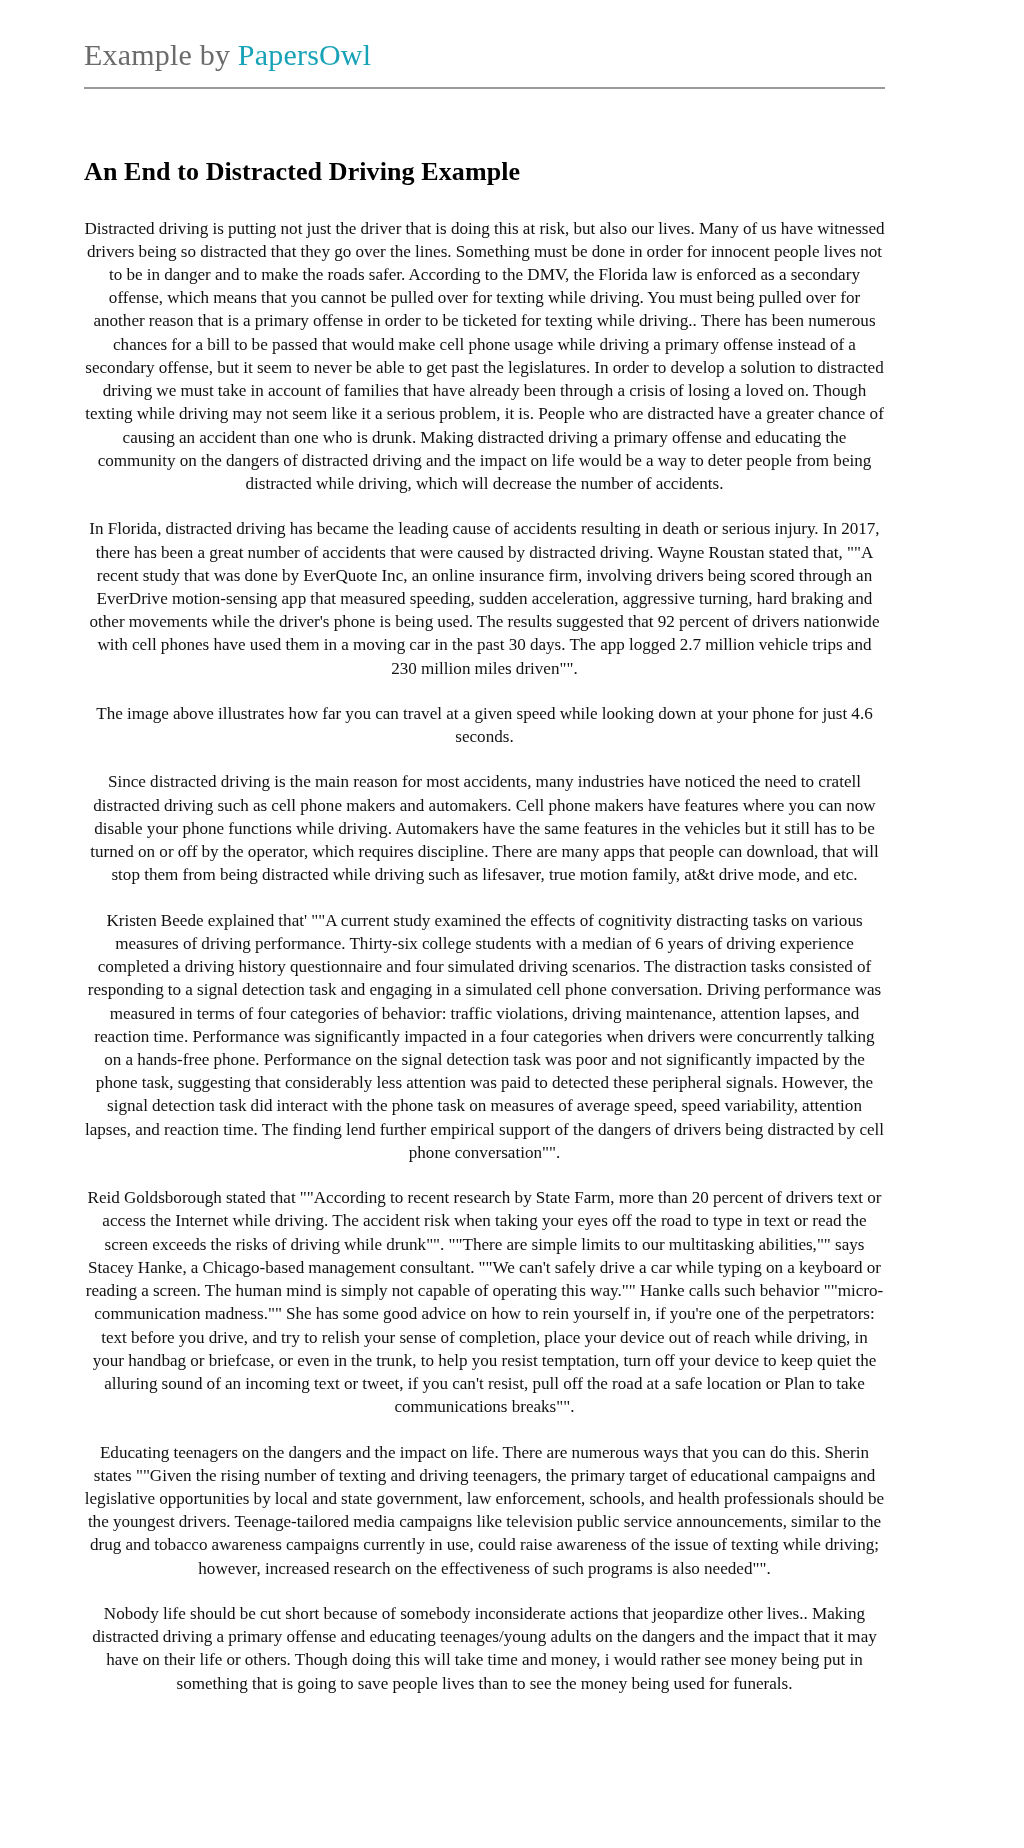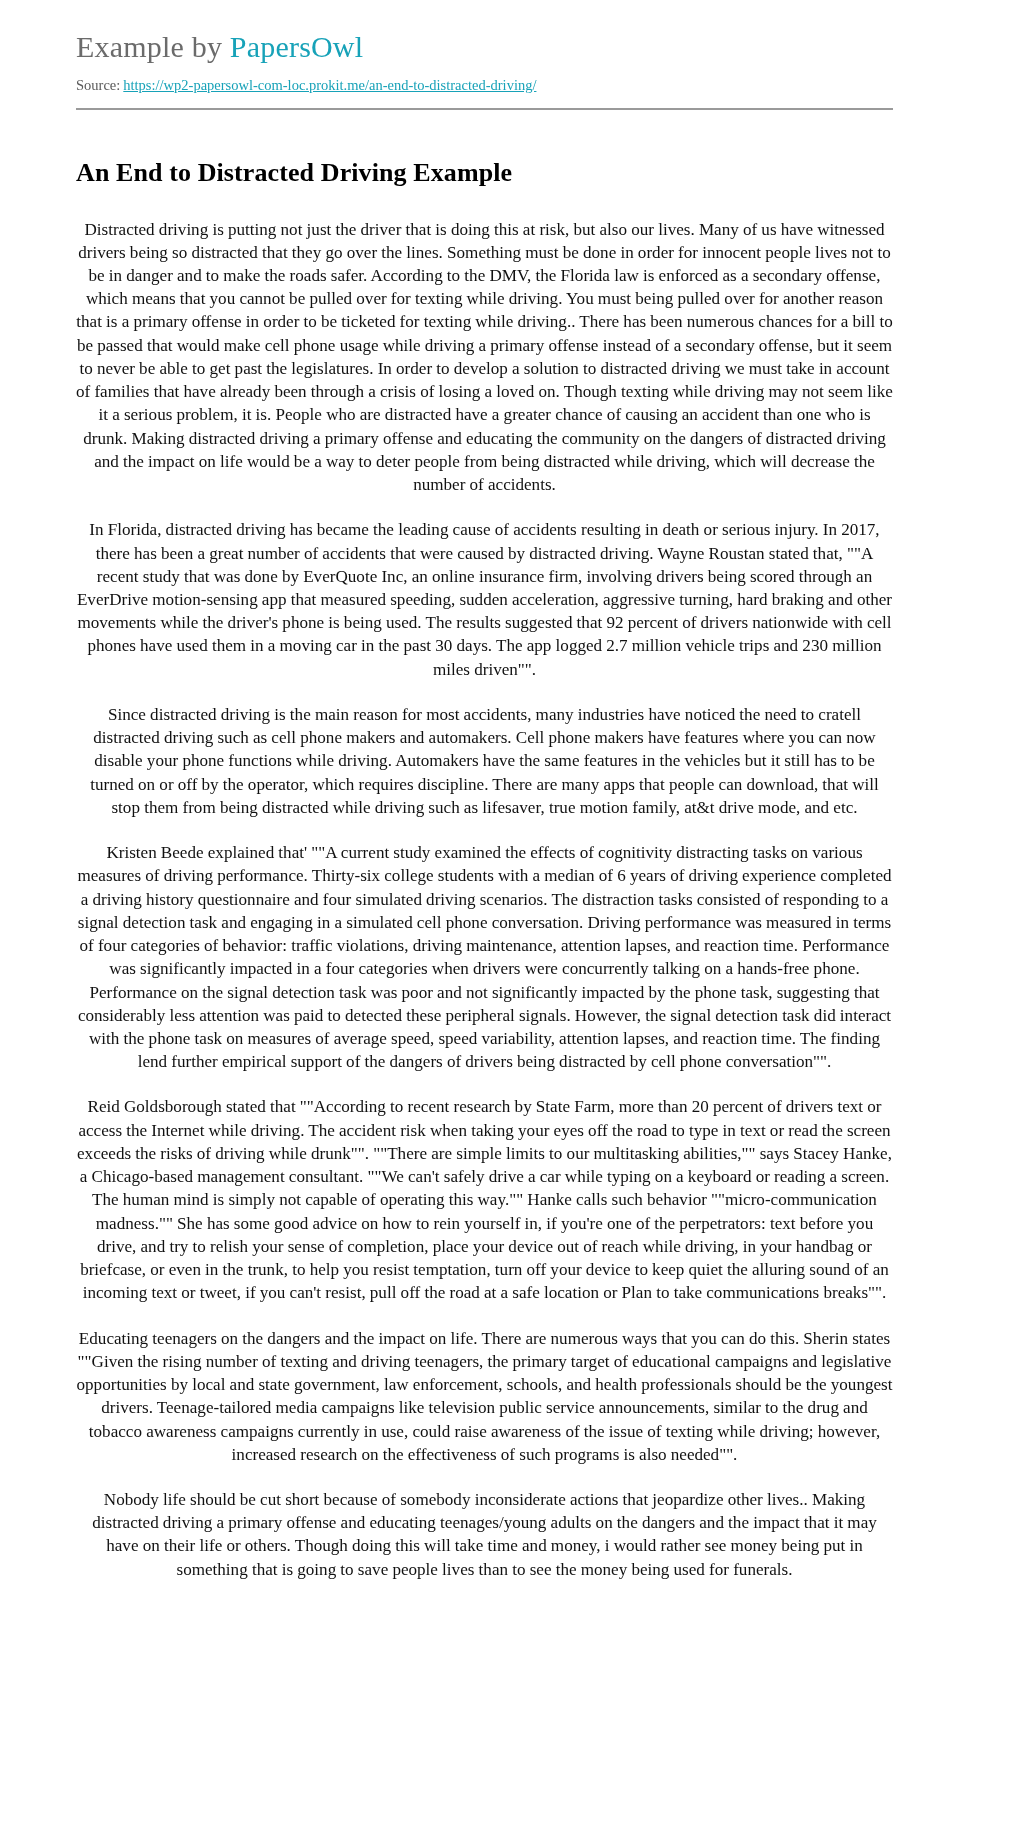--- a/index.html
+++ b/index.html
@@ -11,21 +11,21 @@
   body {
     width: 1024px;
     min-height: 1848px;
     font-family: "Liberation Serif", "DejaVu Serif", serif;
     color: #000000;
     -webkit-font-smoothing: antialiased;
   }
   .page {
     width: 969px;
     box-sizing: border-box;
-    padding: 4px;
+    padding: 12px;
   }
   
   .header {
     padding: 26px 72px 0 72px;
   }
   .brand-line {
     font-family: "Liberation Serif", "DejaVu Serif", serif;
     font-size: 30px;
     line-height: 1.15;
     color: #6b6b6b;
@@ -57,21 +57,21 @@
   }
   
   .article {
     padding: 0 72px 0 72px;
   }
   .doc-title {
     font-family: "Liberation Serif", "DejaVu Serif", serif;
     font-size: 26px;
     font-weight: bold;
     color: #000;
-    margin: 48px 0 0 0;
+    margin: 68px 0 0 0;
     letter-spacing: 0.1px;
   }
   .body-copy {
     margin-top: 30px;
   }
   .para {
     font-family: "Liberation Serif", "DejaVu Serif", serif;
     font-size: 17.1px;
     line-height: 1.36;
     color: #111;
@@ -85,32 +85,30 @@
 </style>
 </head>
 <body>
 
 <div class="page">
 
   <div class="header">
     <div class="brand-line">
       <span>Example by </span><span class="brand-name">PapersOwl</span>
     </div>
-    <div class="source-line">
-      <span class="source-label">Source:</span><a class="source-url" href="#">https://wp2-papersowl-com-loc.prokit.me/an-end-to-distracted-driving/</a>
-    </div>
   </div>
 
   <hr class="divider">
 
   <div class="article">
     <h1 class="doc-title">An End to Distracted Driving Example</h1>
     <div class="body-copy">
         <p class="para">Distracted driving is putting not just the driver that is doing this at risk, but also our lives. Many of us have witnessed drivers being so distracted that they go over the lines. Something must be done in order for innocent people lives not to be in danger and to make the roads safer. According to the DMV, the Florida law is enforced as a secondary offense, which means that you cannot be pulled over for texting while driving. You must being pulled over for another reason that is a primary offense in order to be ticketed for texting while driving.. There has been numerous chances for a bill to be passed that would make cell phone usage while driving a primary offense instead of a secondary offense, but it seem to never be able to get past the legislatures. In order to develop a solution to distracted driving we must take in account of families that have already been through a crisis of losing a loved on. Though texting while driving may not seem like it a serious problem, it is. People who are distracted have a greater chance of causing an accident than one who is drunk. Making distracted driving a primary offense and educating the community on the dangers of distracted driving and the impact on life would be a way to deter people from being distracted while driving, which will decrease the number of accidents.</p>
         <p class="para">In Florida, distracted driving has became the leading cause of accidents resulting in death or serious injury. In 2017, there has been a great number of accidents that were caused by distracted driving. Wayne Roustan stated that, ""A recent study that was done by EverQuote Inc, an online insurance firm, involving drivers being scored through an EverDrive motion-sensing app that measured speeding, sudden acceleration, aggressive turning, hard braking and other movements while the driver's phone is being used. The results suggested that 92 percent of drivers nationwide with cell phones have used them in a moving car in the past 30 days. The app logged 2.7 million vehicle trips and 230 million miles driven"".</p>
+        <p class="para">The image above illustrates how far you can travel at a given speed while looking down at your phone for just 4.6 seconds.</p>
         <p class="para">Since distracted driving is the main reason for most accidents, many industries have noticed the need to cratell distracted driving such as cell phone makers and automakers. Cell phone makers have features where you can now disable your phone functions while driving. Automakers have the same features in the vehicles but it still has to be turned on or off by the operator, which requires discipline. There are many apps that people can download, that will stop them from being distracted while driving such as lifesaver, true motion family, at&amp;t drive mode, and etc.</p>
         <p class="para">Kristen Beede explained that' ""A current study examined the effects of cognitivity distracting tasks on various measures of driving performance. Thirty-six college students with a median of 6 years of driving experience completed a driving history questionnaire and four simulated driving scenarios. The distraction tasks consisted of responding to a signal detection task and engaging in a simulated cell phone conversation. Driving performance was measured in terms of four categories of behavior: traffic violations, driving maintenance, attention lapses, and reaction time. Performance was significantly impacted in a four categories when drivers were concurrently talking on a hands-free phone. Performance on the signal detection task was poor and not significantly impacted by the phone task, suggesting that considerably less attention was paid to detected these peripheral signals. However, the signal detection task did interact with the phone task on measures of average speed, speed variability, attention lapses, and reaction time. The finding lend further empirical support of the dangers of drivers being distracted by cell phone conversation"".</p>
         <p class="para">Reid Goldsborough stated that ""According to recent research by State Farm, more than 20 percent of drivers text or access the Internet while driving. The accident risk when taking your eyes off the road to type in text or read the screen exceeds the risks of driving while drunk"". ""There are simple limits to our multitasking abilities,"" says Stacey Hanke, a Chicago-based management consultant. ""We can't safely drive a car while typing on a keyboard or reading a screen. The human mind is simply not capable of operating this way."" Hanke calls such behavior ""micro-communication madness."" She has some good advice on how to rein yourself in, if you're one of the perpetrators: text before you drive, and try to relish your sense of completion, place your device out of reach while driving, in your handbag or briefcase, or even in the trunk, to help you resist temptation, turn off your device to keep quiet the alluring sound of an incoming text or tweet, if you can't resist, pull off the road at a safe location or Plan to take communications breaks"".</p>
         <p class="para">Educating teenagers on the dangers and the impact on life. There are numerous ways that you can do this. Sherin states ""Given the rising number of texting and driving teenagers, the primary target of educational campaigns and legislative opportunities by local and state government, law enforcement, schools, and health professionals should be the youngest drivers. Teenage-tailored media campaigns like television public service announcements, similar to the drug and tobacco awareness campaigns currently in use, could raise awareness of the issue of texting while driving; however, increased research on the effectiveness of such programs is also needed"".</p>
         <p class="para">Nobody life should be cut short because of somebody inconsiderate actions that jeopardize other lives.. Making distracted driving a primary offense and educating teenages/young adults on the dangers and the impact that it may have on their life or others. Though doing this will take time and money, i would rather see money being put in something that is going to save people lives than to see the money being used for funerals.</p>
       </div>
   </div>
 
 </div>
 

